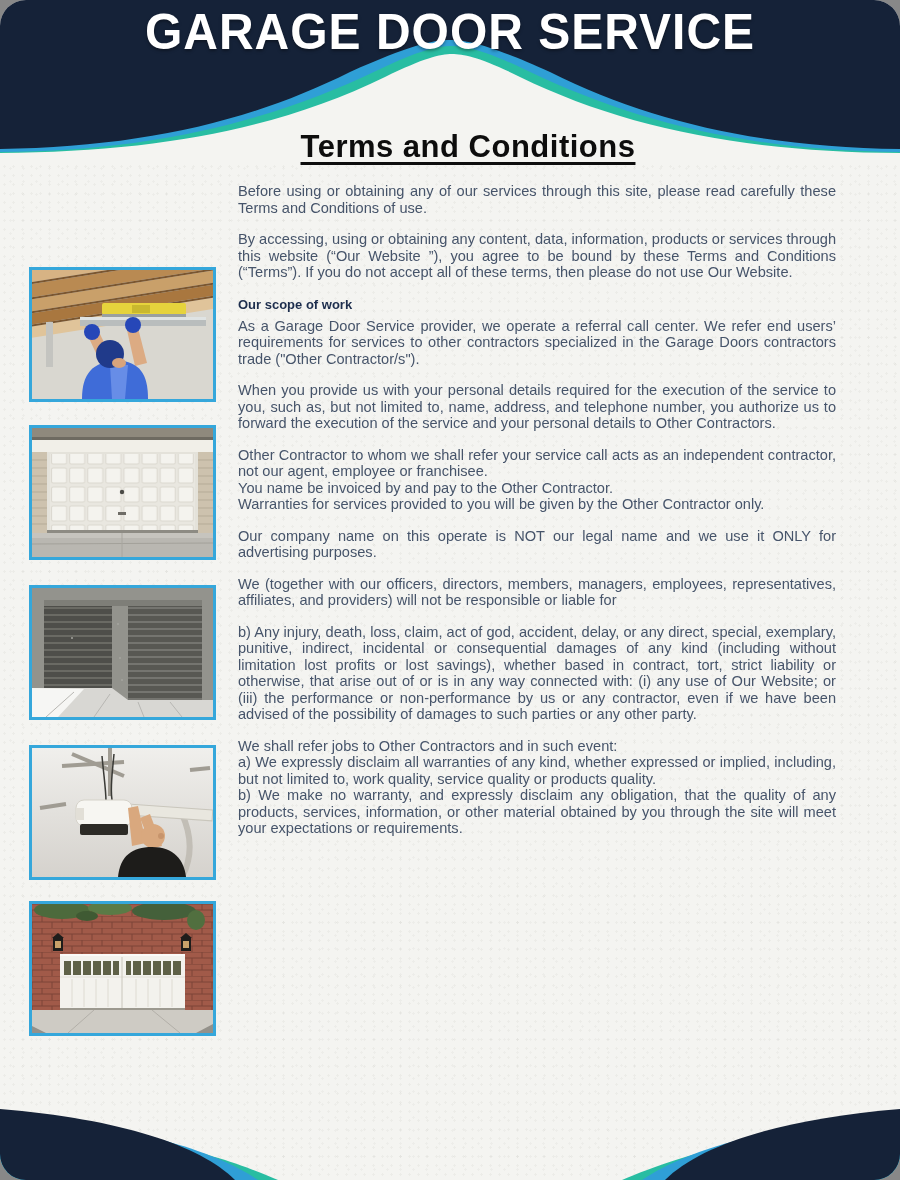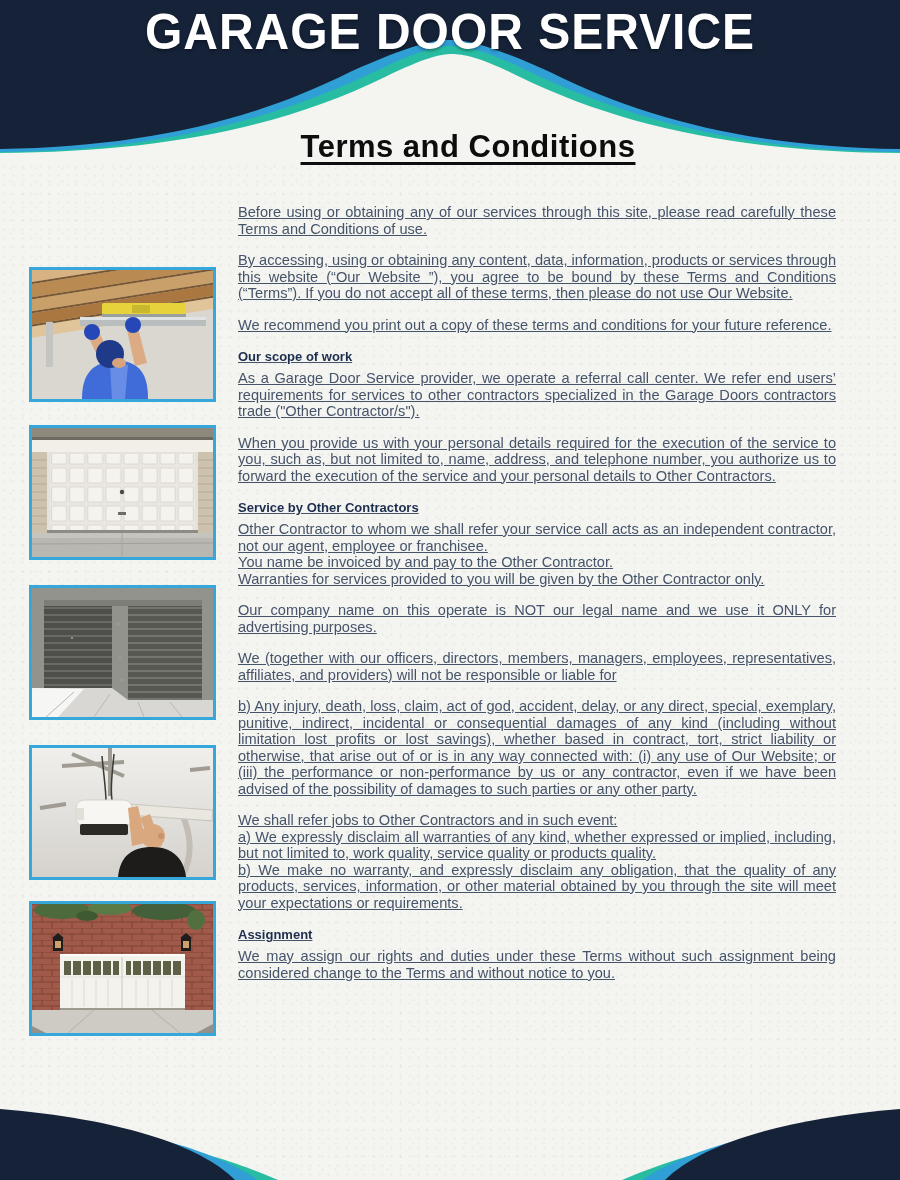--- a/index.html
+++ b/index.html
@@ -10,20 +10,21 @@
   html,body{margin:0;padding:0;}
   body{font-family:"Liberation Sans", sans-serif; background:#888;}
   .page{
     position:relative; width:900px; height:1180px; margin:0 auto; overflow:hidden;
     background-color:var(--page-bg);
     background-image:
       radial-gradient(rgba(130,130,115,0.07) 1px, transparent 1.3px),
       radial-gradient(rgba(100,100,90,0.05) 1px, transparent 1.3px);
     background-size:9px 9px, 13px 13px;
     background-position:0 0, 4px 6px;
+    border-radius:26px;
   }
   
   .top-band{position:absolute;top:0;left:0;width:900px;height:165px;background:var(--navy);}
   .top-band svg{position:absolute;top:0;left:0;display:block;}
   .site-title{
     position:absolute;top:2px;left:0;width:100%;margin:0;text-align:center;
     color:var(--title-text); font-size:48px; font-weight:700; letter-spacing:1px;
     transform:scaleY(1.06); transform-origin:top center;
     text-shadow:0 2px 3px rgba(0,0,0,.35); z-index:3; white-space:nowrap;
   }
@@ -31,22 +32,22 @@
     position:absolute;top:120px;left:9px;width:100%;margin:9px;text-align:center;z-index:4;
     color:var(--page-heading-text); font-size:31px; font-weight:700; letter-spacing:.5px;
     text-decoration:underline; text-decoration-thickness:2.5px; text-underline-offset:5px;
   }
   
   .photo{position:absolute;left:29px;width:181px;height:129px;margin:0;
     border:3px solid var(--photo-border); box-sizing:content-box; background:#fff;}
   .photo svg{display:block;}
   .photo-1{top:267px;} .photo-2{top:425px;} .photo-3{top:585px;} .photo-4{top:745px;} .photo-5{top:901px;}
   
-  .content{position:absolute;left:238px;top:204px;width:598px;z-index:2;
-    color:var(--text); font-size:14.6px; line-height:16.5px; text-align:justify;text-decoration:underline;}
+  .content{position:absolute;left:238px;top:183px;width:598px;z-index:2;
+    color:var(--text); font-size:14.6px; line-height:16.5px; text-align:justify;}
   .content p{margin:0 0 15px; white-space:pre-line;}
   .content h3{margin:7px 0 5px; font-size:13px; line-height:17px; color:var(--heading); text-align:left;}
   
   .bottom-band{position:absolute;left:0;bottom:0;width:900px;height:75px;z-index:1;}
   .bottom-band svg{display:block;}
 </style>
 </head>
 <body>
 
 <div class="page">
@@ -219,54 +220,48 @@
       <rect y="106" width="181" height="23" fill="#cecbc4"></rect>
       <path d="M36,129 L62,106 M120,106 L148,129" stroke="#b2afa8" fill="none"></path>
       <polygon points="0,122 14,129 0,129" fill="#94918a"></polygon>
       <polygon points="181,120 181,129 164,129" fill="#94918a"></polygon>
     </svg>
   </figure>
 
   <main class="content">
     <p>Before using or obtaining any of our services through this site, please read carefully these Terms and Conditions of use.</p>
     <p>By accessing, using or obtaining any content, data, information, products or services through this website (“Our Website ”), you agree to be bound by these Terms and Conditions (“Terms”). If you do not accept all of these terms, then please do not use Our Website.</p>
-    <p>We recommend you print out a copy of these terms and conditions for your future reference.</p>
 
     <section>
       <h3>Our scope of work</h3>
       <p>As a Garage Door Service provider, we operate a referral call center. We refer end users’ requirements for services to other contractors specialized in the Garage Doors contractors trade ("Other Contractor/s").</p>
     </section>
 
     <section>
       <p>When you provide us with your personal details required for the execution of the service to you, such as, but not limited to, name, address, and telephone number, you authorize us to forward the execution of the service and your personal details to Other Contractors.</p>
     </section>
 
     <section>
-      <h3>Service by Other Contractors</h3>
       <p>Other Contractor to whom we shall refer your service call acts as an independent contractor, not our agent, employee or franchisee.
 You name be invoiced by and pay to the Other Contractor.
 Warranties for services provided to you will be given by the Other Contractor only.</p>
       <p>Our company name on this operate is NOT our legal name and we use it ONLY for advertising purposes.</p>
     </section>
 
     <section>
       <p>We (together with our officers, directors, members, managers, employees, representatives, affiliates, and providers) will not be responsible or liable for</p>
       <p>b) Any injury, death, loss, claim, act of god, accident, delay, or any direct, special, exemplary, punitive, indirect, incidental or consequential damages of any kind (including without limitation lost profits or lost savings), whether based in contract, tort, strict liability or otherwise, that arise out of or is in any way connected with: (i) any use of Our Website; or (iii) the performance or non-performance by us or any contractor, even if we have been advised of the possibility of damages to such parties or any other party.</p>
     </section>
 
     <section>
       <p>We shall refer jobs to Other Contractors and in such event:
 a) We expressly disclaim all warranties of any kind, whether expressed or implied, including, but not limited to, work quality, service quality or products quality.
 b) We make no warranty, and expressly disclaim any obligation, that the quality of any products, services, information, or other material obtained by you through the site will meet your expectations or requirements.</p>
     </section>
 
-    <section>
-      <h3>Assignment</h3>
-      <p>We may assign our rights and duties under these Terms without such assignment being considered change to the Terms and without notice to you.</p>
-    </section>
   </main>
 
   <footer class="bottom-band">
     <svg width="900" height="75" viewBox="0 0 900 75" aria-hidden="true">
       <g>
         <path fill="var(--teal)" d="M0,14 C145,26 230,54 278,75 L0,75 Z"></path>
         <path fill="var(--blue)" d="M0,10 C135,20 215,46 258,75 L0,75 Z"></path>
         <path fill="var(--navy)" d="M0,4 C120,14 200,40 235,75 L0,75 Z"></path>
       </g>
       <g transform="translate(900,0) scale(-1,1)">

